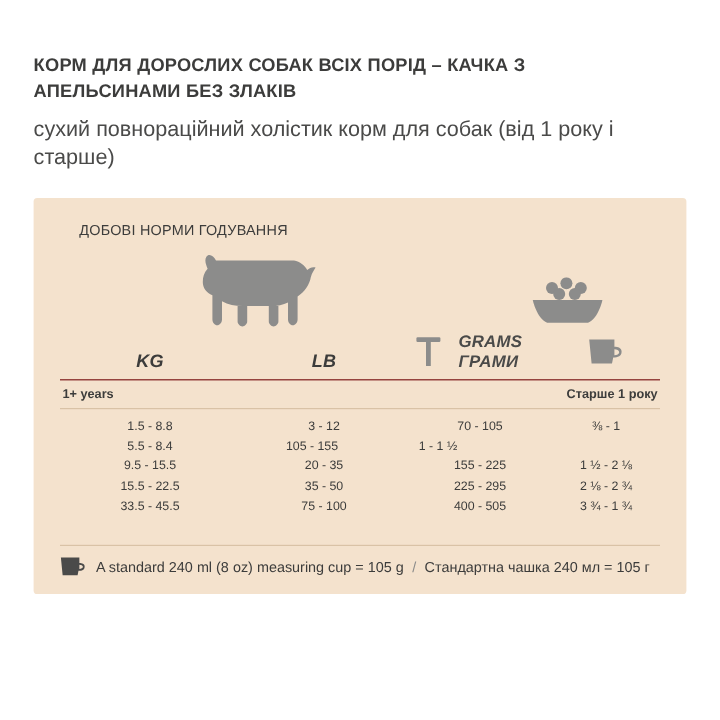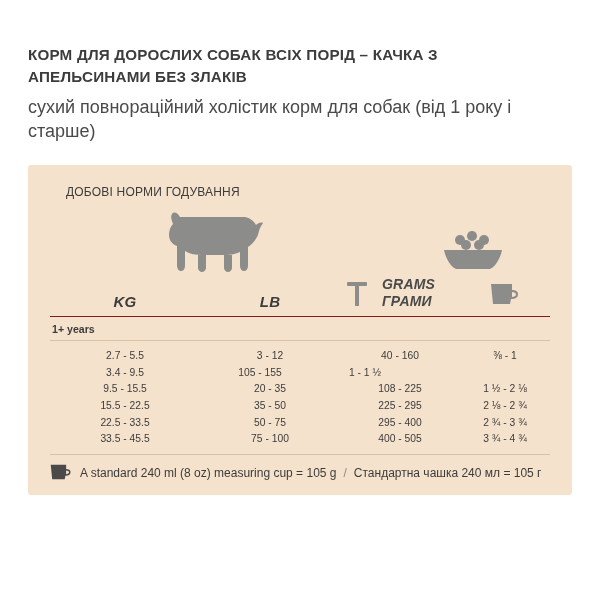--- a/index.html
+++ b/index.html
@@ -230,57 +230,52 @@
             <svg width="30" height="24" viewBox="0 0 30 24" xmlns="http://www.w3.org/2000/svg">
               <path fill="#8c8c8b" d="M1 2 L22 2 L22 8 C25 8 28 9 28 12 C28 16 25 17 21 17 L20 22 L3 22 Z M22 10 L22 15 C24 15 26 14 26 12.5 C26 11 24 10 22 10 Z"></path>
             </svg>
           </span>
         </div>
       </div>
     </div>
 
     <div class="ages">
       <div class="left">1+ years</div>
+      <div class="right">Старше 1 року</div>
     </div>
 
     <div class="rows">
       <div class="row">
-        <div class="c1">2.7 - 5.5</div>
+        <div class="c1">1.5 - 8.8</div>
         <div class="c2">3 - 12</div>
-        <div class="c3">40 - 160</div>
+        <div class="c3">70 - 105</div>
         <div class="c4">⅜ - 1</div>
       </div>
       <div class="row">
-        <div class="c1">3.4 - 9.5</div>
+        <div class="c1">5.5 - 8.4</div>
         <div class="c3">105 - 155</div>
         <div class="c4">1 - 1 ½</div>
       </div>
       <div class="row">
         <div class="c1">9.5 - 15.5</div>
         <div class="c2">20 - 35</div>
-        <div class="c3">108 - 225</div>
+        <div class="c3">155 - 225</div>
         <div class="c4">1 ½ - 2 ⅛</div>
       </div>
       <div class="row">
         <div class="c1">15.5 - 22.5</div>
         <div class="c2">35 - 50</div>
         <div class="c3">225 - 295</div>
         <div class="c4">2 ⅛ - 2 ¾</div>
       </div>
       <div class="row">
-        <div class="c1">22.5 - 33.5</div>
-        <div class="c2">50 - 75</div>
-        <div class="c3">295 - 400</div>
-        <div class="c4">2 ¾ - 3 ¾</div>
-      </div>
-      <div class="row">
         <div class="c1">33.5 - 45.5</div>
         <div class="c2">75 - 100</div>
         <div class="c3">400 - 505</div>
-        <div class="c4">3 ¾ - 4 ¾</div>
+        <div class="c4">3 ¾ - 1 ¾</div>
       </div>
     </div>
 
     <div class="footnote">
       <span class="cupicon-small">
         <svg width="22" height="18" viewBox="0 0 30 24" xmlns="http://www.w3.org/2000/svg">
           <path fill="#4a4a49" d="M1 2 L22 2 L22 8 C25 8 28 9 28 12 C28 16 25 17 21 17 L20 22 L3 22 Z M22 10 L22 15 C24 15 26 14 26 12.5 C26 11 24 10 22 10 Z"></path>
         </svg>
       </span>
       <span class="fn-text">A standard 240 ml (8 oz) measuring cup = 105 g</span>

